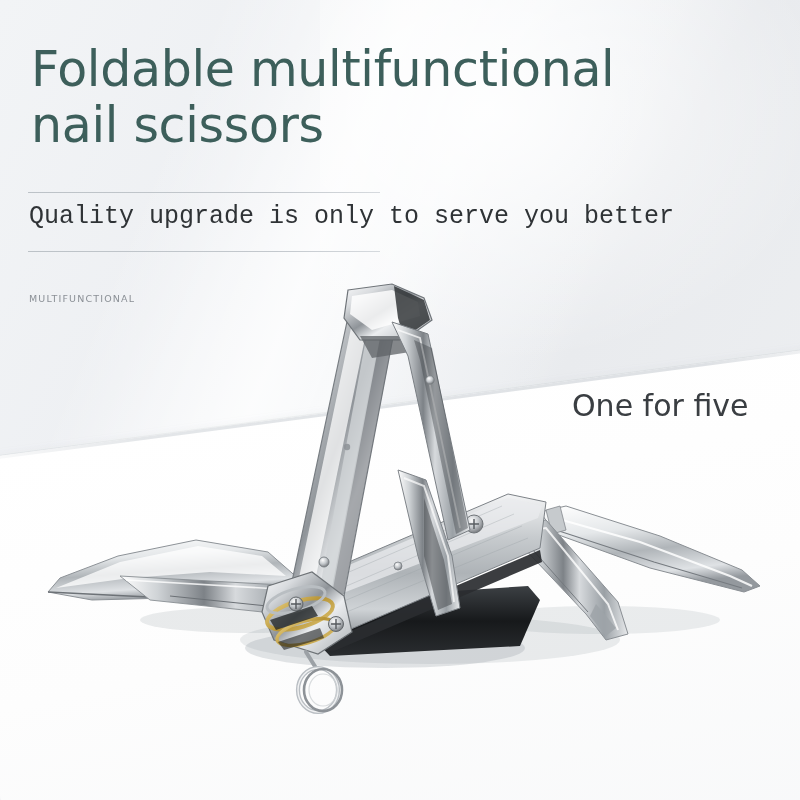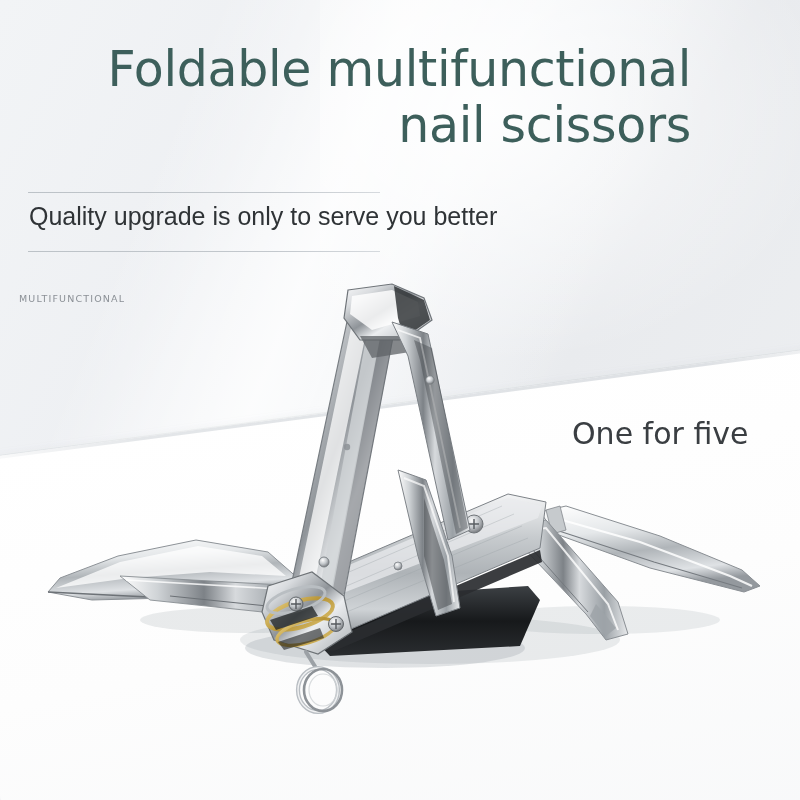--- a/index.html
+++ b/index.html
@@ -13,21 +13,20 @@
     position:relative;
     width:800px; height:800px;
     overflow:hidden;
     background:
       linear-gradient(118deg,
         #f2f4f6 0%,
         #eef0f3 26%,
         #f4f6f8 44%,
         #e9ebee 62%,
         #eef0f2 100%);
-    text-align: right;
   }
 
   
   .sheen {
     position:absolute; inset:-20% -10% 40% -10%;
     background:linear-gradient(112deg,
        rgba(255,255,255,0) 30%,
        rgba(255,255,255,.75) 46%,
        rgba(255,255,255,.12) 58%,
        rgba(255,255,255,0) 72%);
@@ -93,41 +92,40 @@
     position:absolute; left:28px; width:352px; height:1px;
     background:linear-gradient(90deg,#bcc2c7 0%,#c3c8cd 70%,#d6dade 100%);
   }
   .rule-top { top:192px; }
   .rule-bot { top:251px; }
 
   .subtitle {
     position:absolute; left:29px; top:203px;
     font-size:25px; line-height:1.1;
     color:#2f3336; font-weight:400;
-    font-family:Liberation Sans, sans-serif;
+    font-family:Liberation Mono, monospace;
     white-space:nowrap;
   }
 
   
   .caption {
-    position:absolute; left:19px; top:288px;
+    position:absolute; left:29px; top:288px;
     font-size:9.5px; line-height:2.35;
     letter-spacing:1.15px;
     color:#8b9096;
     font-family:"DejaVu Sans", sans-serif;
     text-transform:uppercase;
   }
 
   
   .tagline {
     position:absolute; left:572px; top:388px;
     font-size:30px; color:#3a3e42; font-weight:400;
     font-family:"DejaVu Sans", sans-serif;
     white-space:nowrap;
-    margin-top:28px;
   }
 
   
   .product { position:absolute; left:0; top:0; width:800px; height:800px; pointer-events:none; }
 </style>
 </head>
 <body>
 
 <div class="poster">
 

